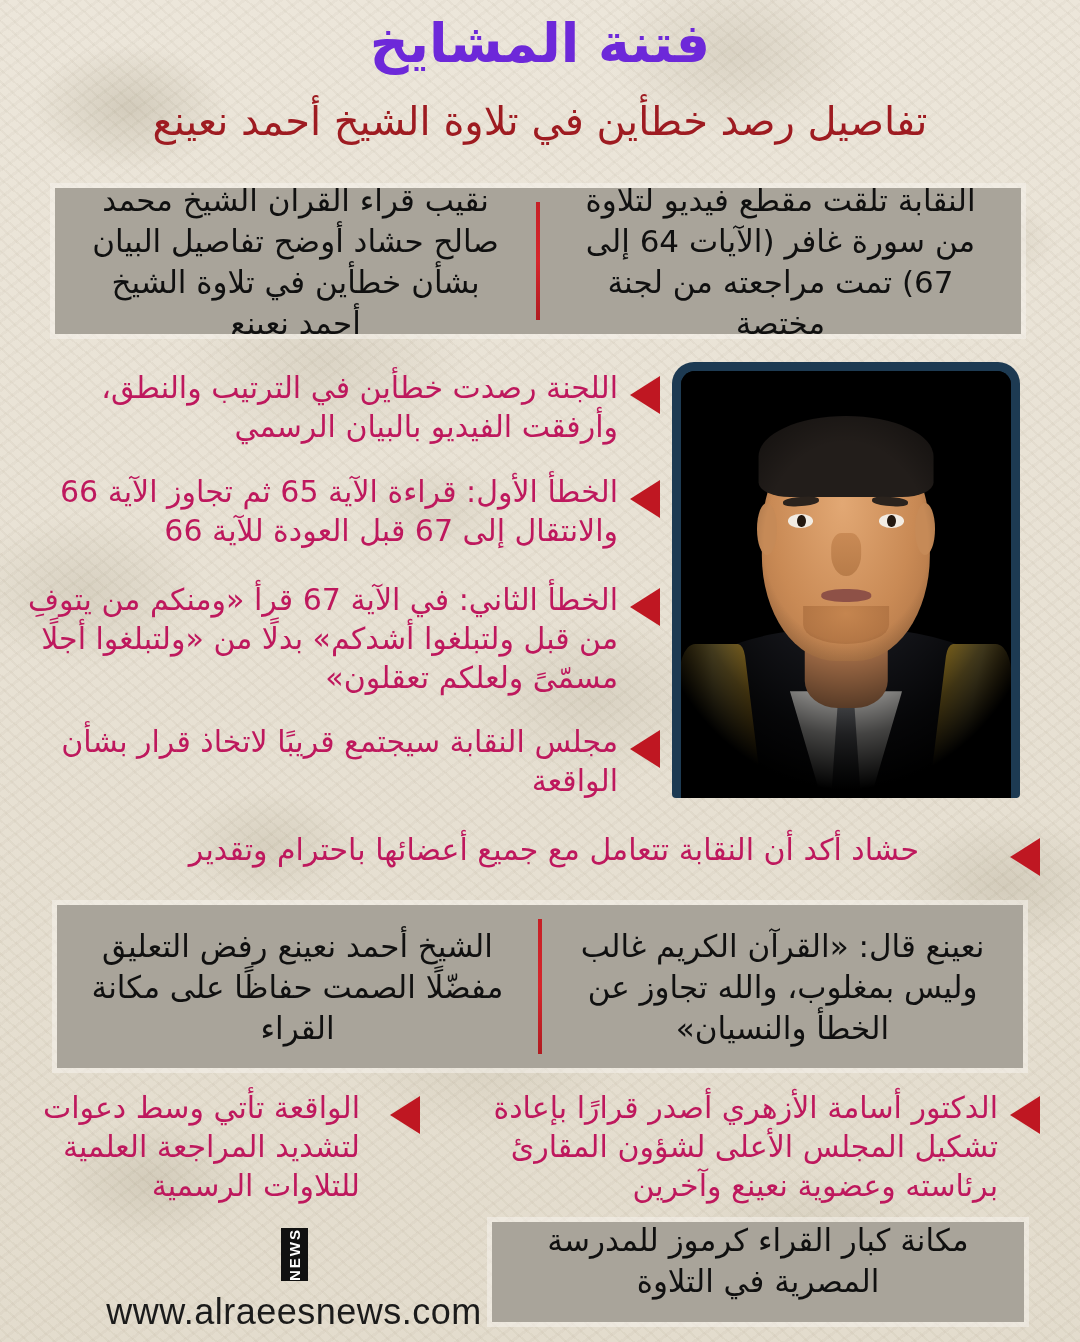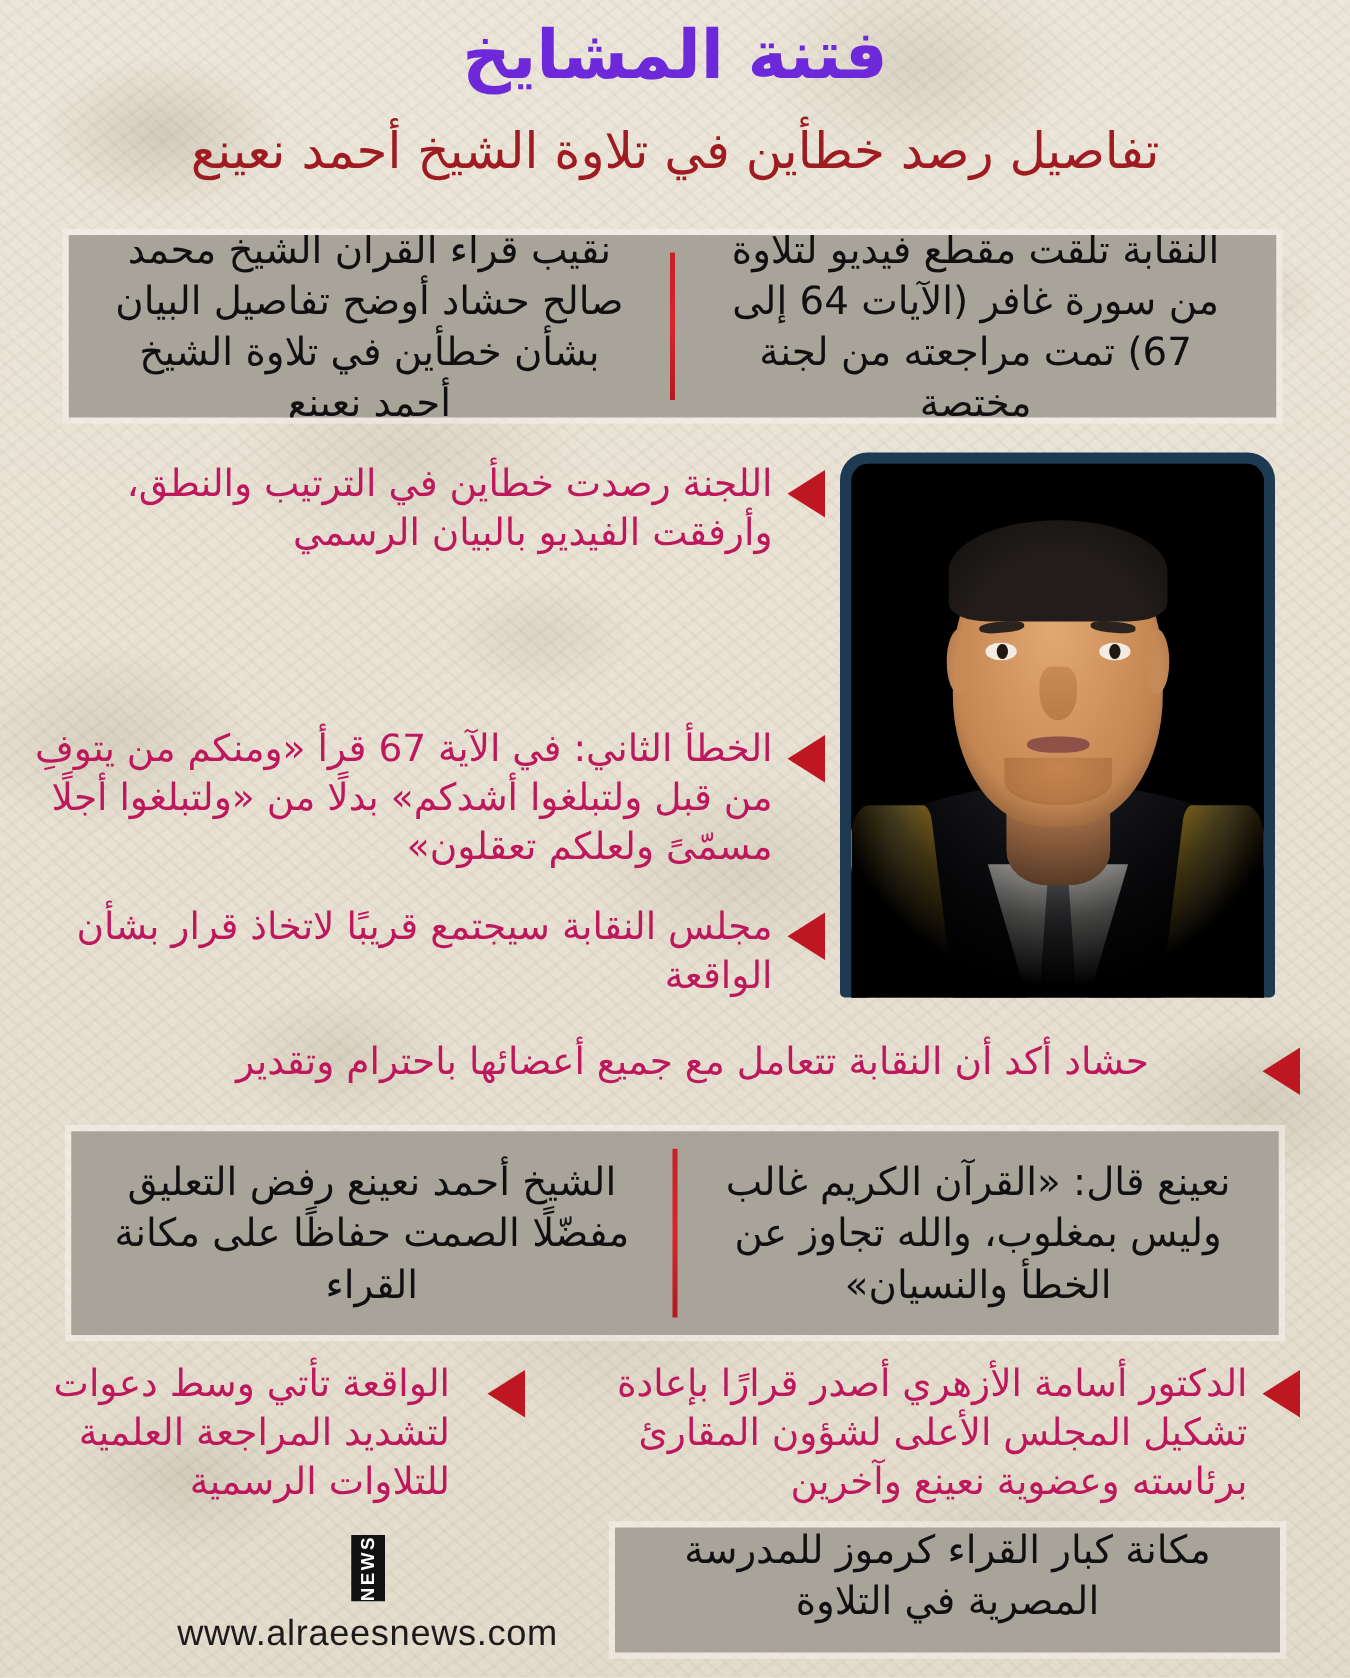--- a/index.html
+++ b/index.html
@@ -238,21 +238,21 @@
     font-size:15px;font-weight:bold;
     letter-spacing:2px;
     display:flex;align-items:center;justify-content:center;
     writing-mode:vertical-rl;
     transform:rotate(180deg);
     padding:0 5px;
     font-family:"Liberation Sans",sans-serif;
   }
   .logo-url{
     margin-top:10px;
-    font-size:29px;
+    font-size:36px;
     color:#1b1b1b;
     font-family:"Liberation Sans",sans-serif;
     letter-spacing:.5px;
     direction:ltr;
   }
 </style>
 </head>
 <body>
 
 <div id="bg"></div>
@@ -294,20 +294,24 @@
       <div class="p-chin"></div>
       <div class="p-vig"></div>
     </div>
   </div>
 
   <div class="bullet" style="left:10px;top:368px;width:650px;">
     <span class="tri"></span>
     <p>اللجنة رصدت خطأين في الترتيب والنطق، وأرفقت الفيديو بالبيان الرسمي</p>
   </div>
 
+  <div class="bullet" style="left:10px;top:472px;width:650px;">
+    <span class="tri"></span>
+    <p>الخطأ الأول: قراءة الآية 65 ثم تجاوز الآية 66 والانتقال إلى 67 قبل العودة للآية 66</p>
+  </div>
 
   <div class="bullet" style="left:10px;top:580px;width:650px;">
     <span class="tri"></span>
     <p>الخطأ الثاني: في الآية 67 قرأ «ومنكم من يتوفِ من قبل ولتبلغوا أشدكم» بدلًا من «ولتبلغوا أجلًا مسمّىً ولعلكم تعقلون»</p>
   </div>
 
   <div class="bullet" style="left:10px;top:722px;width:650px;">
     <span class="tri"></span>
     <p>مجلس النقابة سيجتمع قريبًا لاتخاذ قرار بشأن الواقعة</p>
   </div>

